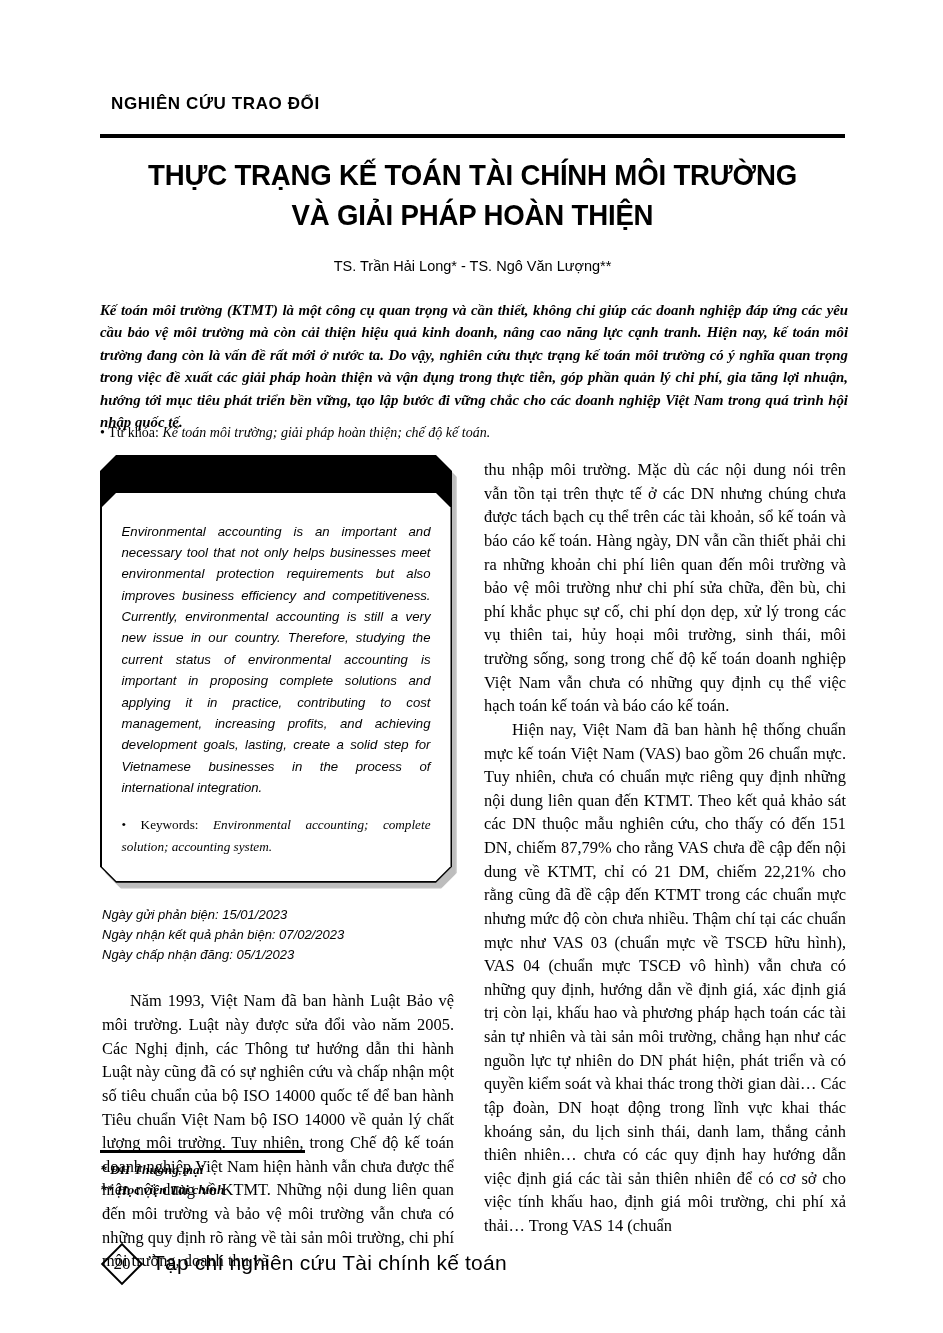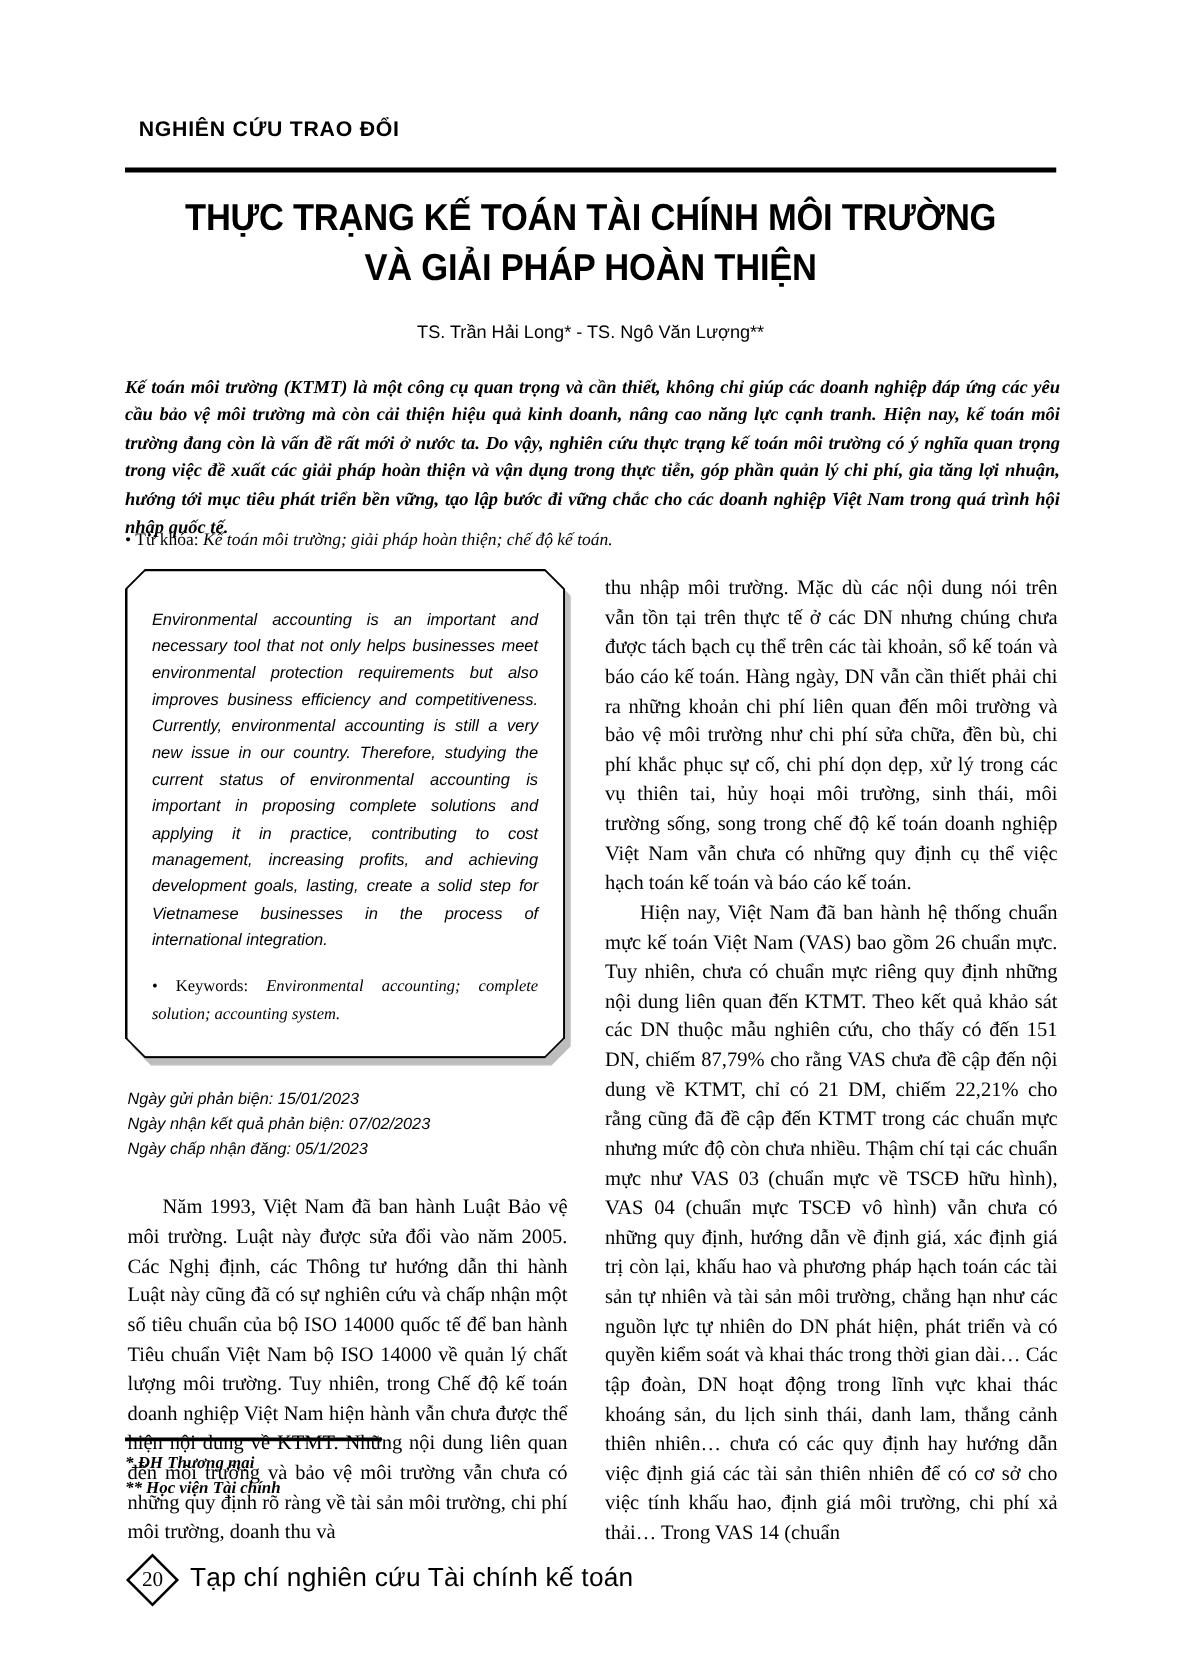--- a/index.html
+++ b/index.html
@@ -156,20 +156,21 @@
     -webkit-clip-path: polygon(16px 0, calc(100% - 16px) 0, 100% 16px, 100% calc(100% - 16px), calc(100% - 16px) 100%, 16px 100%, 0 calc(100% - 16px), 0 16px);
     clip-path: polygon(16px 0, calc(100% - 16px) 0, 100% 16px, 100% calc(100% - 16px), calc(100% - 16px) 100%, 16px 100%, 0 calc(100% - 16px), 0 16px);
     padding: 1.5px;
     box-sizing: border-box;
   }
   .en-box-inner {
     background: #fff;
     -webkit-clip-path: polygon(15px 0, calc(100% - 15px) 0, 100% 15px, 100% calc(100% - 15px), calc(100% - 15px) 100%, 15px 100%, 0 calc(100% - 15px), 0 15px);
     clip-path: polygon(15px 0, calc(100% - 15px) 0, 100% 15px, 100% calc(100% - 15px), calc(100% - 15px) 100%, 15px 100%, 0 calc(100% - 15px), 0 15px);
     padding: 28px 20px 24px 20px;
+    margin-top: 36px;
   }
   .en-abstract {
     font-family: "Liberation Sans", "DejaVu Sans", sans-serif;
     font-style: italic;
     font-size: 13.2px;
     line-height: 1.62;
     text-align: justify;
     text-justify: inter-word;
     margin: 0;
   }

